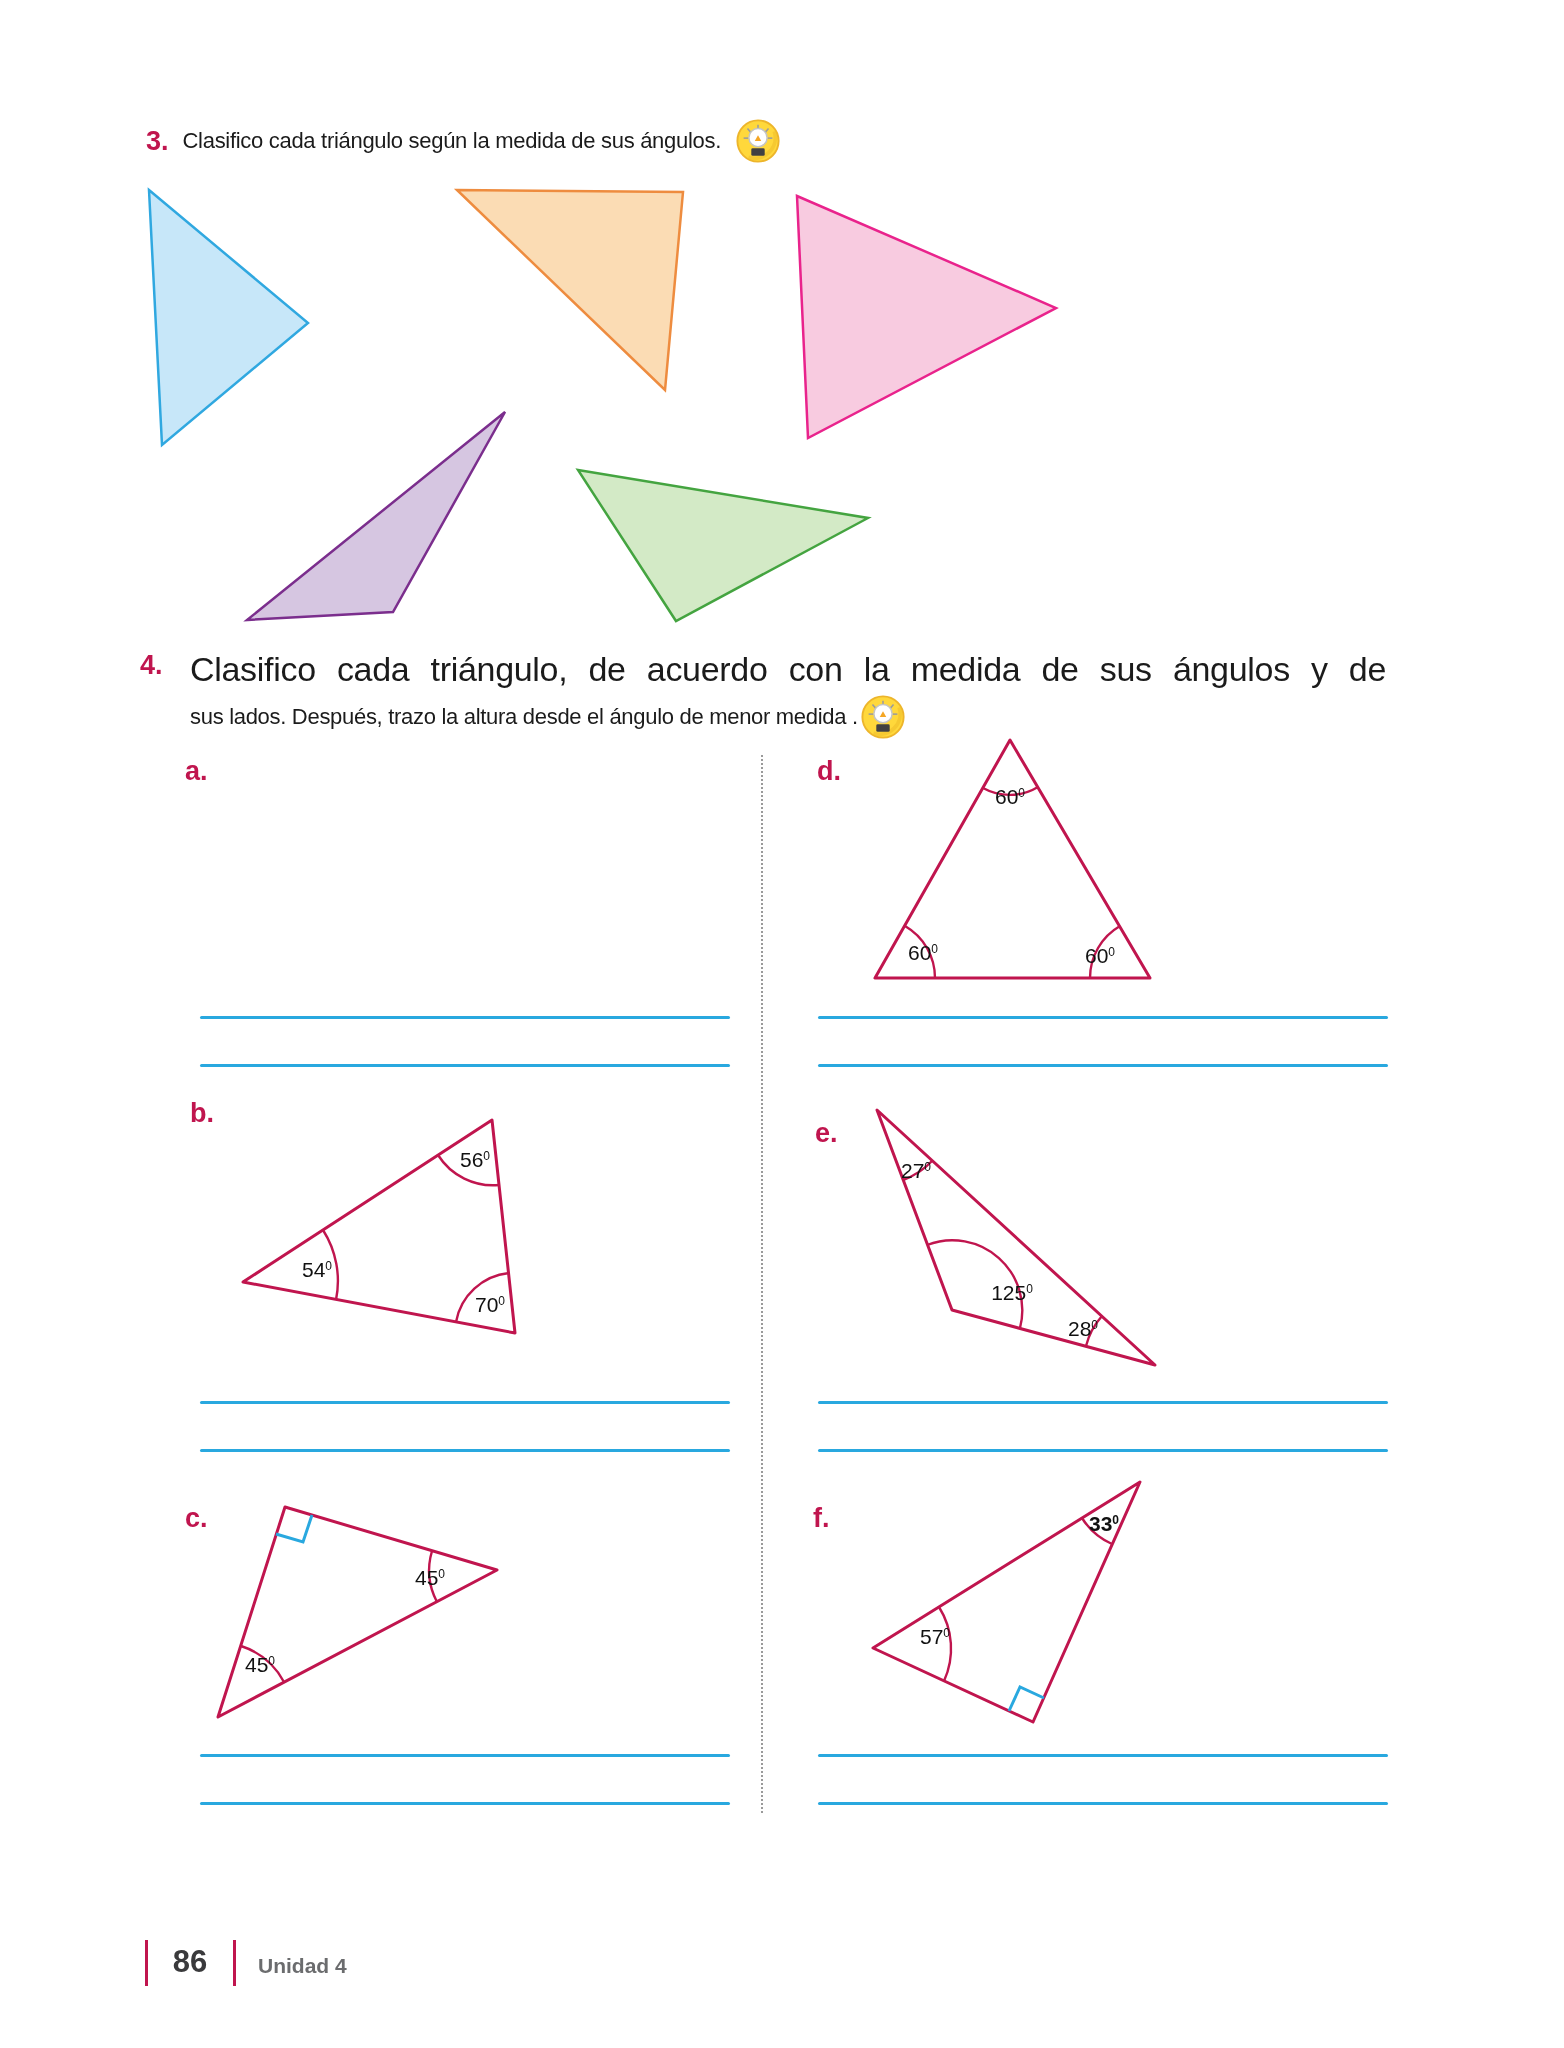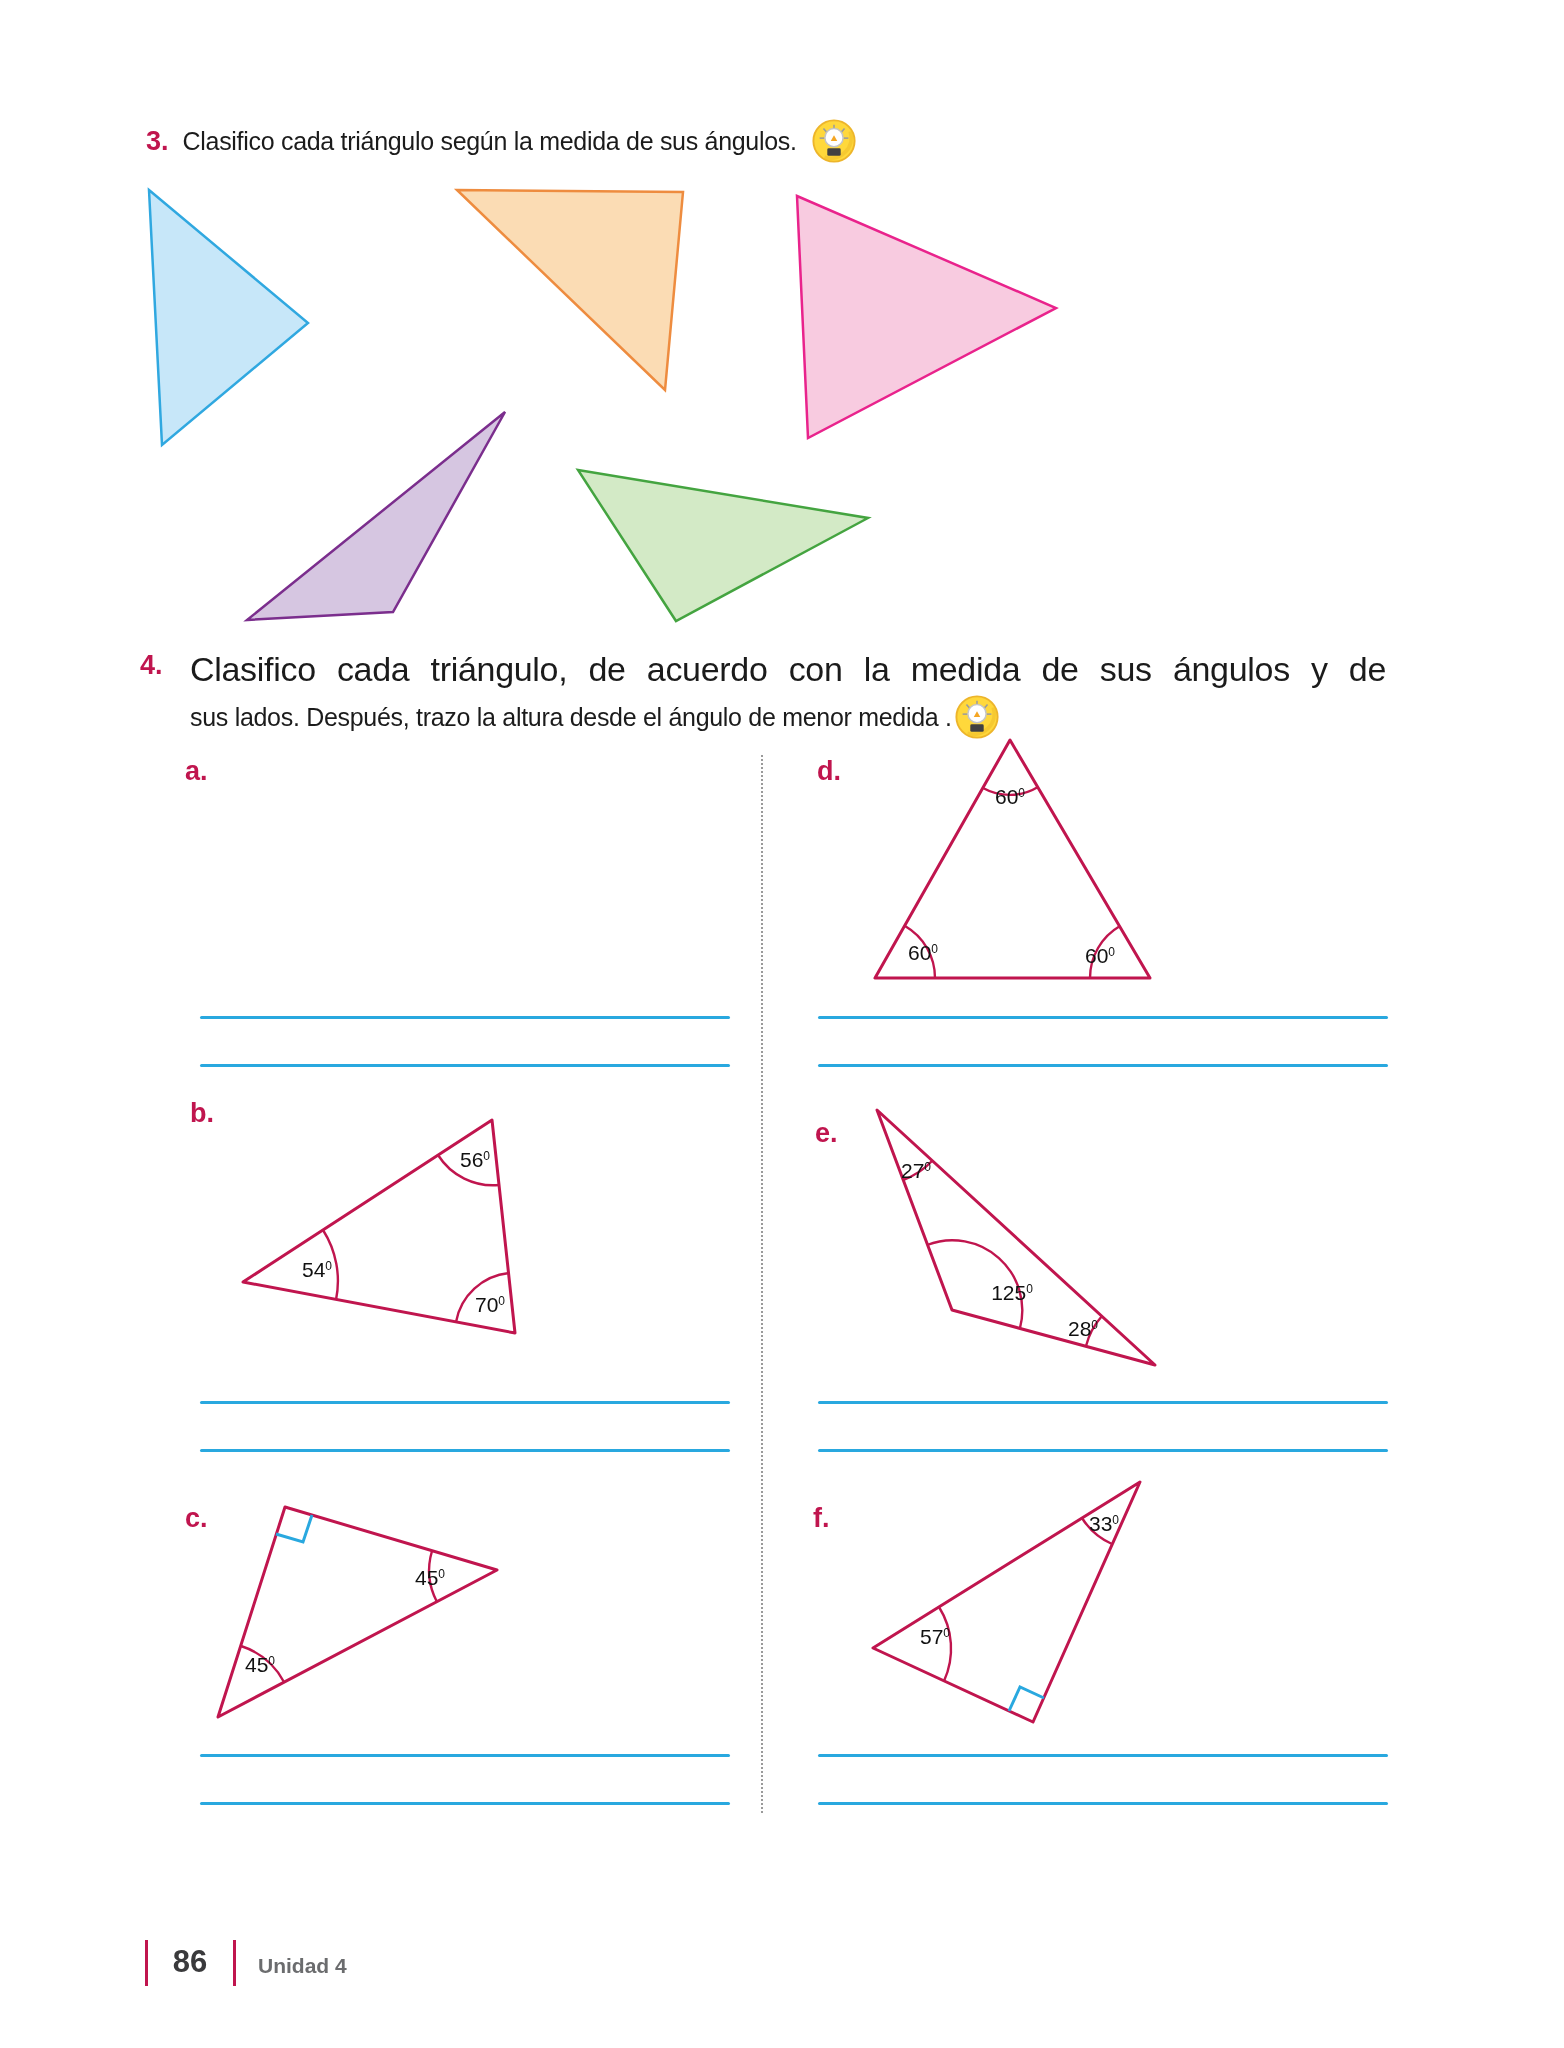--- a/index.html
+++ b/index.html
@@ -1,20 +1,20 @@
 <!DOCTYPE html>
 <html style="--crimson: #C0154E; --text: #1B1B1B; --answer-line: #29A8DF; --right-angle: #29A8DF; --divider: #9A9A9A; --footer-line: #C0154E; --footer-text: #6B6C6E; --page-number: #3A3A3C; --bulb-yellow: #FFD83B;"><head>
 <meta charset="utf-8">
 <style>
   html,body{margin:0;padding:0;background:#fff;}
   #page{position:relative;width:1564px;height:2048px;background:#fff;overflow:hidden;
         font-family:"Liberation Sans",sans-serif;color:var(--text,#1b1b1b);}
   .abs{position:absolute;}
   .qnum{font-weight:bold;color:var(--crimson,#C0154E);font-size:27px;}
-  .qtext{font-size:25px;letter-spacing:-0.3px;color:var(--text,#1b1b1b);}
+  .qtext{font-size:22px;letter-spacing:-0.3px;color:var(--text,#1b1b1b);}
   .ex-header{position:absolute;left:146px;top:118px;display:flex;align-items:center;gap:14px;}
   .bulb{width:46px;height:46px;flex:0 0 auto;}
   .just{position:absolute;left:190px;top:650px;width:1196px;font-size:34px;letter-spacing:-0.3px;
         text-align:justify;text-align-last:justify;white-space:normal;}
   .line2row{position:absolute;left:190px;top:694px;display:flex;align-items:center;gap:2px;}
   .tri-label{position:absolute;font-weight:bold;font-size:27px;color:var(--crimson,#C0154E);}
   .figure{position:absolute;}
   .figure svg{position:absolute;left:0;top:0;overflow:visible;}
   .figure polygon{fill:none;stroke:var(--crimson,#C0154E);stroke-width:3;stroke-linejoin:round;}
   .figure path.arc{fill:none;stroke:var(--crimson,#C0154E);stroke-width:2.4;}
@@ -138,21 +138,21 @@
     <span class="angle" style="left:80px;top:210px;">45<sup>0</sup></span>
   </div>
 
   <div class="figure" style="left:850px;top:1435px;width:320px;height:305px;">
     <svg width="320" height="305" viewBox="0 0 320 305">
       <polygon points="290,47 23,213 183,287"></polygon>
       <path class="arc" d="M232,83 A68,68 0 0 0 262,109"></path>
       <path class="arc" d="M89,172 A78,78 0 0 1 94,246"></path>
       <path class="ra" d="M159,276 L170,252 L194,263"></path>
     </svg>
-    <span class="angle" style="left:254px;top:89px;">33<sup>0</sup></span>
+    <span class="angle" style="left:254px;top:89px;font-weight:bold;">33<sup>0</sup></span>
     <span class="angle" style="left:85px;top:202px;">57<sup>0</sup></span>
   </div>
 
   <div class="ansline" style="left:200px;top:1016px;width:530px;"></div>
   <div class="ansline" style="left:818px;top:1016px;width:570px;"></div>
   <div class="ansline" style="left:200px;top:1064px;width:530px;"></div>
   <div class="ansline" style="left:818px;top:1064px;width:570px;"></div>
   <div class="ansline" style="left:200px;top:1401px;width:530px;"></div>
   <div class="ansline" style="left:818px;top:1401px;width:570px;"></div>
   <div class="ansline" style="left:200px;top:1449px;width:530px;"></div>

